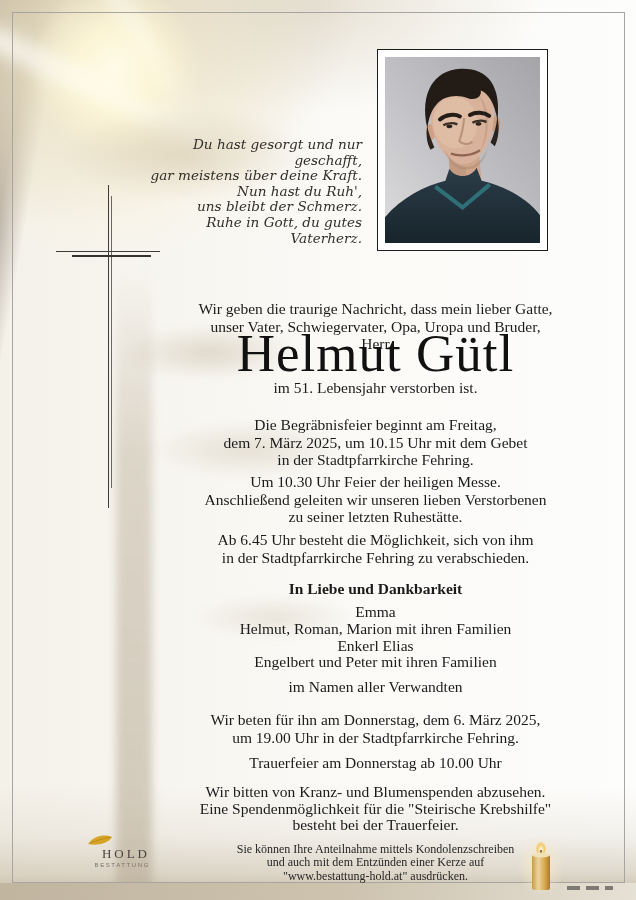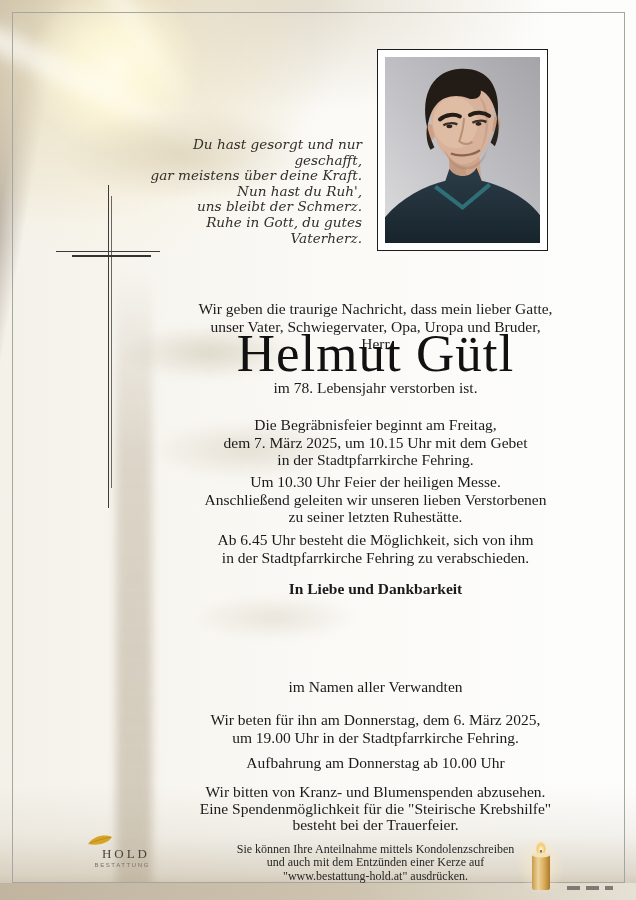--- a/index.html
+++ b/index.html
@@ -166,37 +166,41 @@
 
       <path d="M0,188 L0,162 C16,142 40,130 60,125 L64,113 C70,123 85,123 91,112 L96,125 C118,130 142,143 154,160 L154,188 Z" fill="url(#shirtg)"></path>
       <path d="M50,131 L77,152 L104,129" stroke="#2f7078" stroke-width="4" fill="none"></path>
     </svg>
   </div>
 
   <div class="tb intro">Wir geben die traurige Nachricht, dass mein lieber Gatte,
 unser Vater, Schwiegervater, Opa, Uropa und Bruder,
 Herr</div>
   <div class="tb name">Helmut Gütl</div>
-  <div class="tb age">im 78. Lebensjahr verstorben ist.</div>
+  <div class="tb age">im 51. Lebensjahr verstorben ist.</div>
 
   <div class="tb funeral">Die Begräbnisfeier beginnt am Freitag,
 dem 7. März 2025, um 10.15 Uhr mit dem Gebet
 in der Stadtpfarrkirche Fehring.</div>
   <div class="tb mass">Um 10.30 Uhr Feier der heiligen Messe.
 Anschließend geleiten wir unseren lieben Verstorbenen
 zu seiner letzten Ruhestätte.</div>
   <div class="tb farewell">Ab 6.45 Uhr besteht die Möglichkeit, sich von ihm
 in der Stadtpfarrkirche Fehring zu verabschieden.</div>
 
   <div class="tb family-heading">In Liebe und Dankbarkeit</div>
+  <div class="tb family-names">Emma
+Helmut, Roman, Marion mit ihren Familien
+Enkerl Elias
+Engelbert und Peter mit ihren Familien</div>
   <div class="tb family-closing">im Namen aller Verwandten</div>
 
   <div class="tb prayer">Wir beten für ihn am Donnerstag, dem 6. März 2025,
 um 19.00 Uhr in der Stadtpfarrkirche Fehring.</div>
-  <div class="tb aufbahrung">Aufbahrung am Donnerstag ab 10.00 Uhr</div>
+  <div class="tb aufbahrung">Trauerfeier am Donnerstag ab 10.00 Uhr</div>
   <div class="tb condolence">Sie können Ihre Anteilnahme mittels Kondolenzschreiben
 und auch mit dem Entzünden einer Kerze auf
 "www.bestattung-hold.at" ausdrücken.</div>
 
   <div class="tb donations">Wir bitten von Kranz- und Blumenspenden abzusehen.
 Eine Spendenmöglichkeit für die "Steirische Krebshilfe"
 besteht bei der Trauerfeier.</div>
 
   <div class="logo">
     <svg class="leaf" width="28" height="14" viewBox="0 0 28 14">

